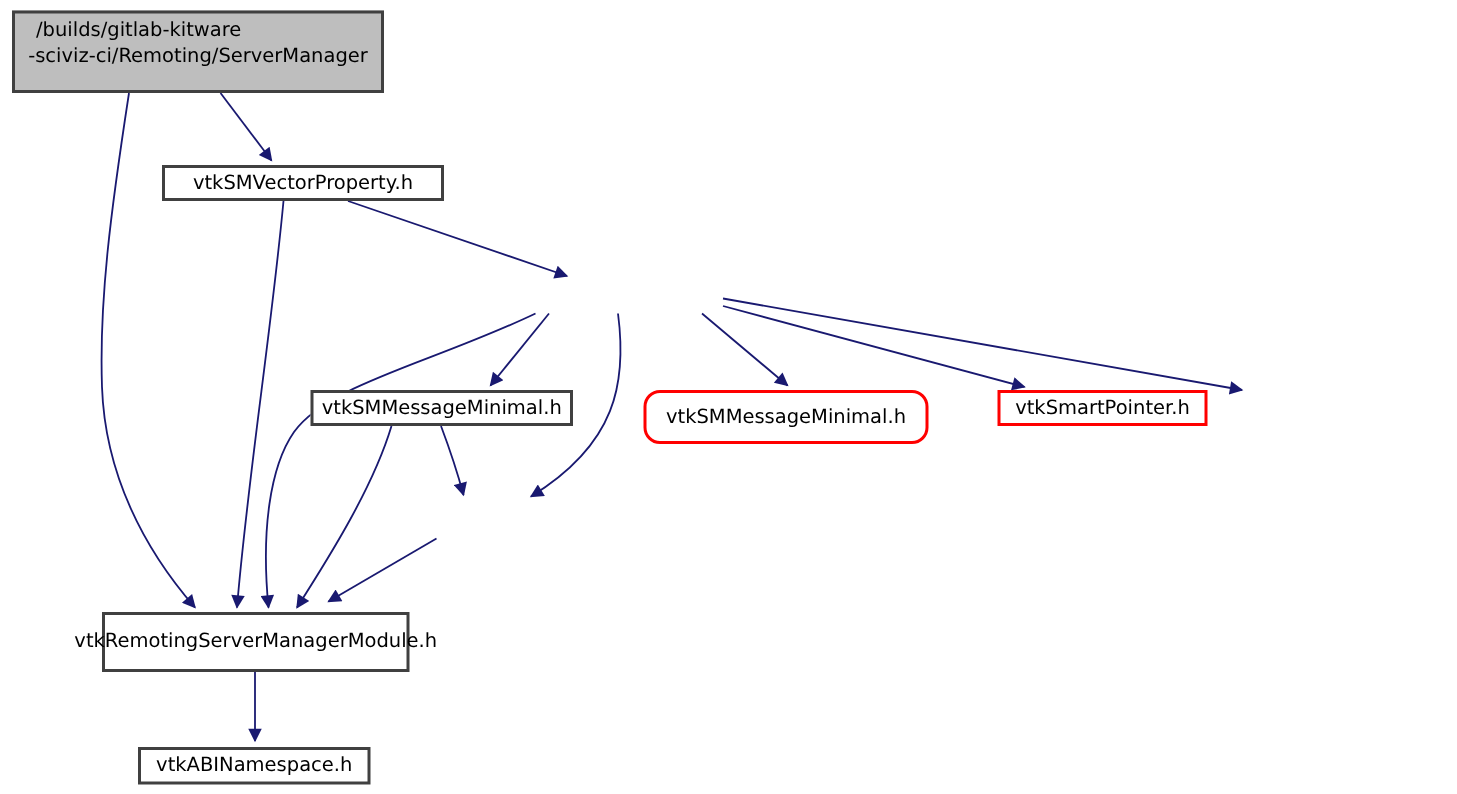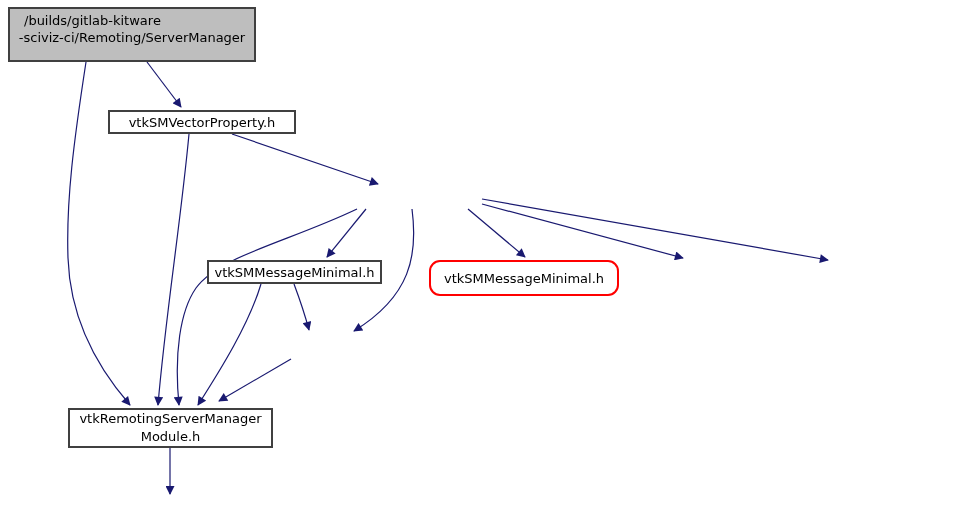--- a/index.html
+++ b/index.html
@@ -40,21 +40,21 @@
     background: #bebebe;
     border-width: 2px;
     display: block;
     white-space: normal;
     text-align: center;
     padding-top: 3px;
   }
   .node-root .root-line { display: block; line-height: 17px; }
   .node-root .root-line-1 { text-align: left; padding-left: 14px; }
   .node-multiline {
-    flex-direction: column;
+    flex-direction: row;
     white-space: normal;
   }
   .node-multiline .mod-line { display: block; line-height: 18px; }
 
   
   .pos-root        { left: 8px;   top: 7px;   width: 248px; height: 55px; }
   .pos-vecprop     { left: 108px; top: 110px; width: 188px; height: 24px; }
   .pos-prop        { left: 355px; top: 185px; width: 127px; height: 24px; }
   .pos-domiter     { left: 207px; top: 260px; width: 175px; height: 24px; }
   .pos-msgmin      { left: 429px; top: 260px; width: 190px; height: 36px; border-radius: 11px; }
@@ -102,22 +102,28 @@
 
 
   <div class="node pos-domiter">
     <span>vtkSMMessageMinimal.h</span>
   </div>
 
   <div class="node node-red pos-msgmin">
     <span>vtkSMMessageMinimal.h</span>
   </div>
 
+  <div class="node node-red pos-smartptr">
+    <span>vtkSmartPointer.h</span>
+  </div>
 
 
 
   <div class="node node-multiline pos-module">
     <span class="mod-line">vtkRemotingServerManager</span>
     <span class="mod-line">Module.h</span>
   </div>
 
+  <div class="node pos-abi">
+    <span>vtkABINamespace.h</span>
+  </div>
 
 </div>
 
 </body></html>

